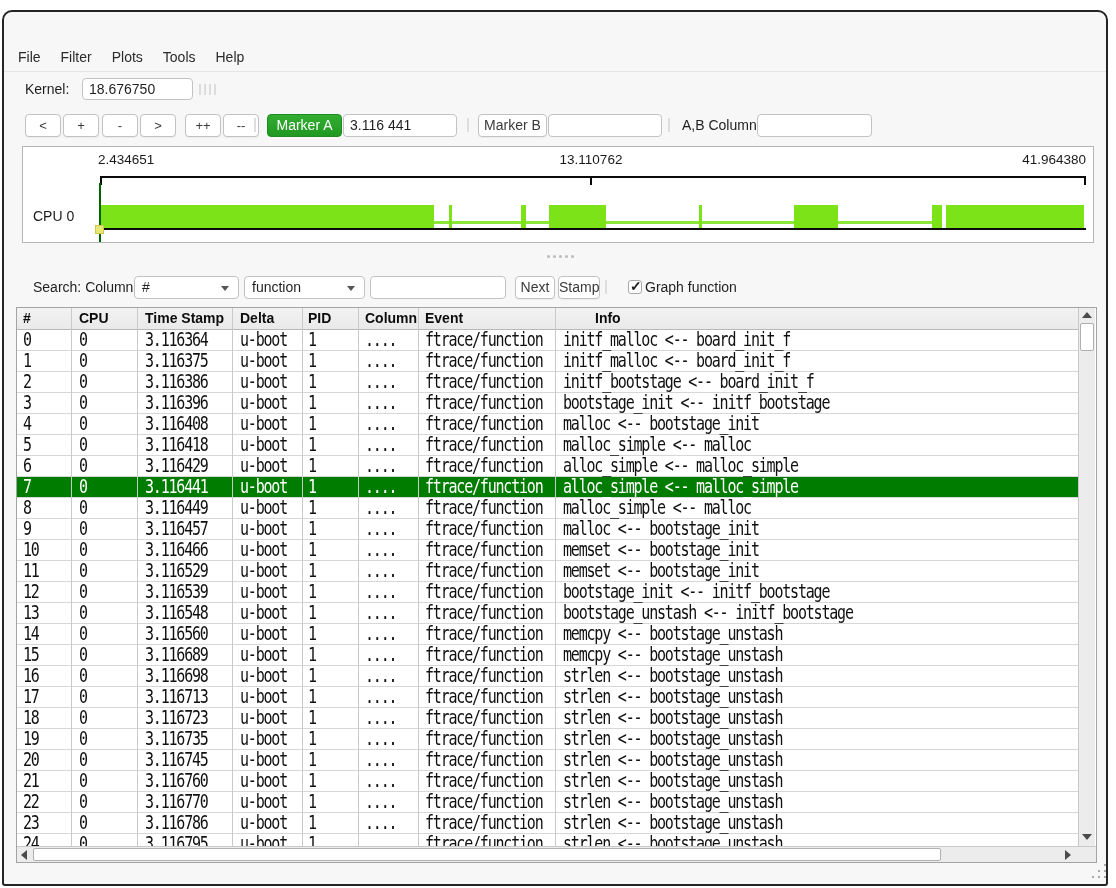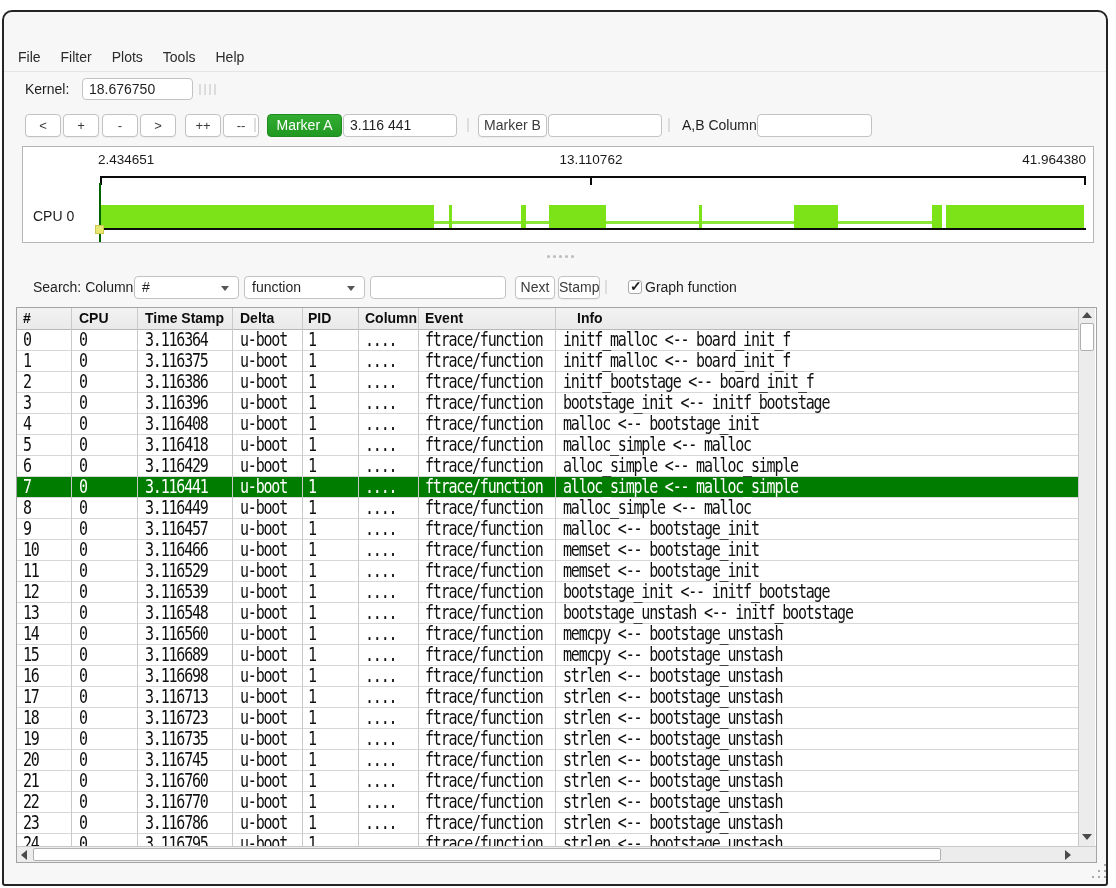--- a/index.html
+++ b/index.html
@@ -158,21 +158,21 @@
 
   <div id="table-frame">
     <div id="thead">
         <div class="hcell" style="left: 6px;">#</div>
         <div class="hcell" style="left: 62px;">CPU</div>
         <div class="hcell" style="left: 128px;">Time Stamp</div>
         <div class="hcell" style="left: 223px;">Delta</div>
         <div class="hcell" style="left: 291px;">PID</div>
         <div class="hcell" style="left: 348px;">Column</div>
         <div class="hcell" style="left: 408px;">Event</div>
-        <div class="hcell" style="left: 560px;">Info</div>
+        <div class="hcell" style="left: 578px;">Info</div>
       </div>
     <div id="rows">
         <div class="trow">
           <div class="tcell" style="left: 6px;">0</div>
           <div class="tcell" style="left: 62px;">0</div>
           <div class="tcell" style="left: 128px;">3.116364</div>
           <div class="tcell" style="left: 223px;">u-boot</div>
           <div class="tcell" style="left: 291px;">1</div>
           <div class="tcell" style="left: 348px;">....</div>
           <div class="tcell" style="left: 408px;">ftrace/function</div>

